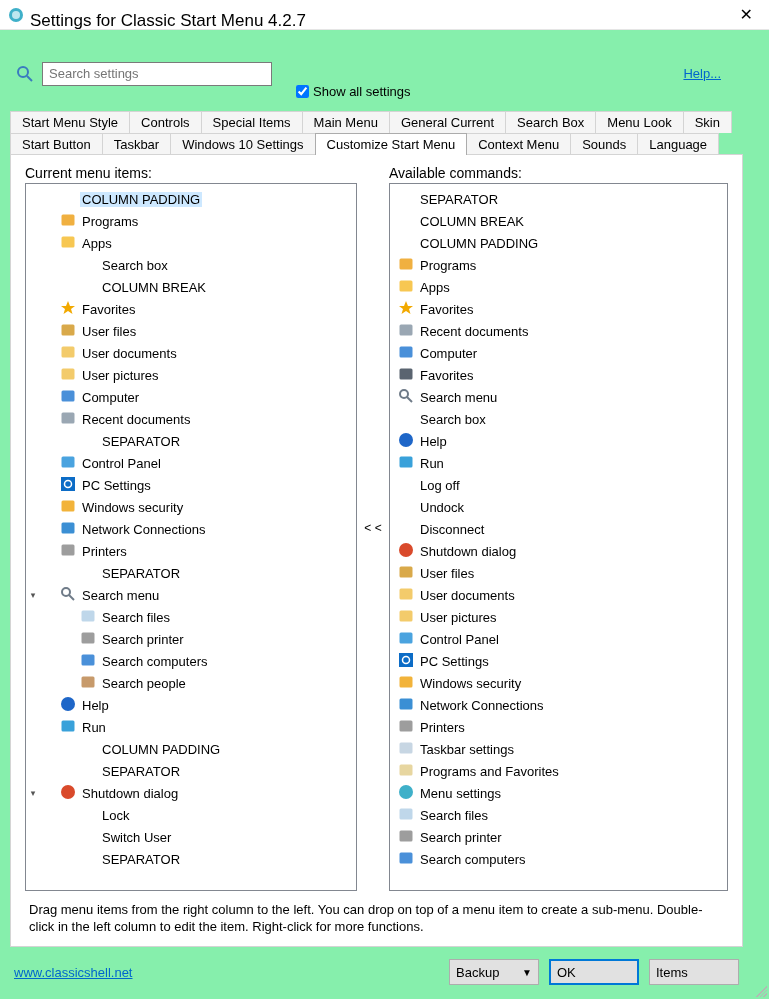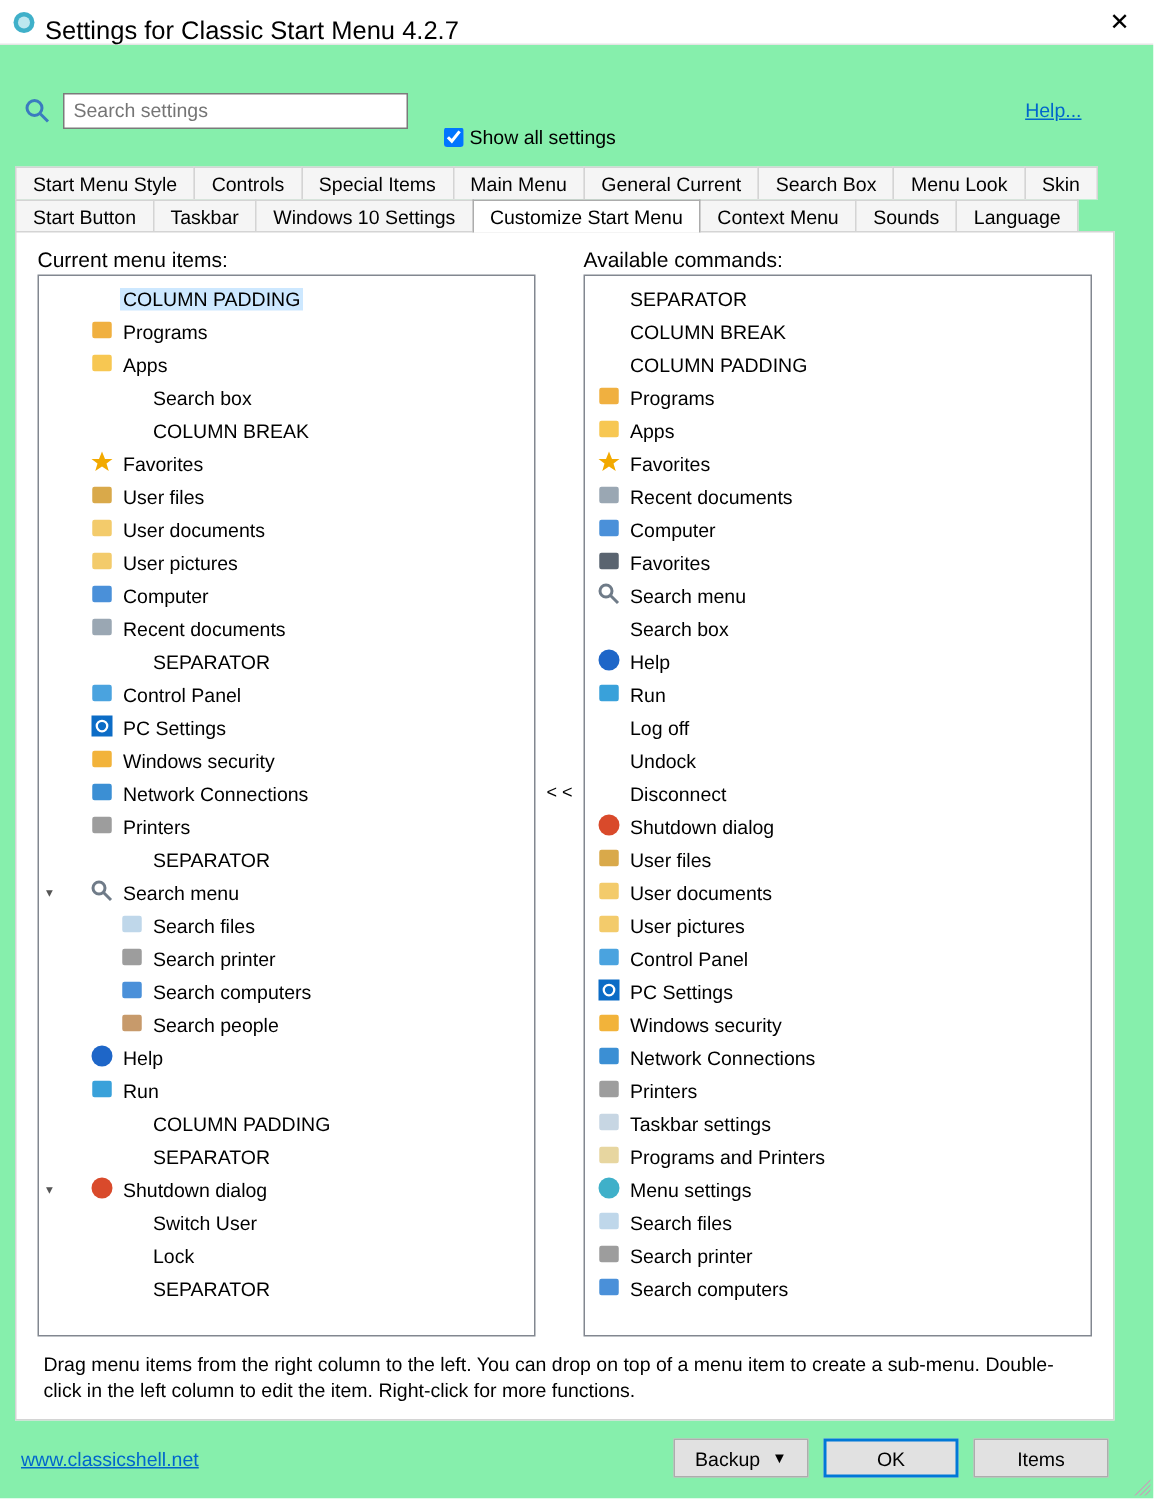--- a/index.html
+++ b/index.html
@@ -141,21 +141,21 @@
     height: 26px;
     min-width: 90px;
     background: #e1e1e1;
     border: 1px solid #adadad;
     font-family: inherit;
     font-size: 13px;
     margin-left: 10px;
     cursor: pointer;
     display: inline-flex;
     align-items: center;
-    justify-content: center;
+    justify-content: space-between;
   }
   .btn.default { border: 2px solid #0078d7; }
   .btn .drop { margin-left: 8px; font-size: 10px; }
   .resize-grip {
     position: absolute;
     right: 2px; bottom: 2px;
     width: 14px; height: 14px;
     background:
       linear-gradient(135deg, transparent 0 60%, #b5b5b5 60% 66%, transparent 66% 72%, #b5b5b5 72% 78%, transparent 78% 84%, #b5b5b5 84% 90%, transparent 90%);
   }
@@ -437,28 +437,28 @@
               <span><svg class="ticon" viewBox="0 0 16 16">
                   <circle cx="8" cy="8" r="7" fill="#d94a2b"></circle>
                 </svg></span>
               <span class="label">Shutdown dialog</span>
             </div>
             <div class="treeitem">
               <span class="indent"></span>
               <span class="twisty blank"></span>
               <span class="indent"></span>
               <span><span class="ticon"></span></span>
+              <span class="label">Lock</span>
+            </div>
+            <div class="treeitem">
+              <span class="indent"></span>
+              <span class="twisty blank"></span>
+              <span class="indent"></span>
+              <span><span class="ticon"></span></span>
               <span class="label">Switch User</span>
-            </div>
-            <div class="treeitem">
-              <span class="indent"></span>
-              <span class="twisty blank"></span>
-              <span class="indent"></span>
-              <span><span class="ticon"></span></span>
-              <span class="label">Lock</span>
             </div>
             <div class="treeitem">
               <span class="indent"></span>
               <span class="twisty blank"></span>
               <span class="indent"></span>
               <span><span class="ticon"></span></span>
               <span class="label">SEPARATOR</span>
             </div>
           </div>
       </div>
@@ -636,21 +636,21 @@
               <span><svg class="ticon" viewBox="0 0 16 16">
                   <rect x="1.5" y="2.5" width="13" height="11" rx="1.5" fill="#c7d6e3"></rect>
                 </svg></span>
               <span class="label">Taskbar settings</span>
             </div>
             <div class="listitem">
               <span class="indent"></span>
               <span><svg class="ticon" viewBox="0 0 16 16">
                   <rect x="1.5" y="2.5" width="13" height="11" rx="1.5" fill="#e7d6a0"></rect>
                 </svg></span>
-              <span class="label">Programs and Printers</span>
+              <span class="label">Programs and Favorites</span>
             </div>
             <div class="listitem">
               <span class="indent"></span>
               <span><svg class="ticon" viewBox="0 0 16 16">
                   <circle cx="8" cy="8" r="7" fill="#3fb0c9"></circle>
                 </svg></span>
               <span class="label">Menu settings</span>
             </div>
             <div class="listitem">
               <span class="indent"></span>

